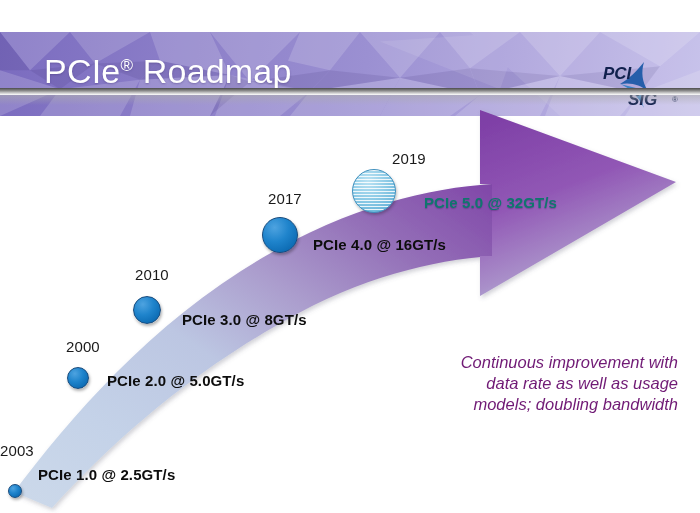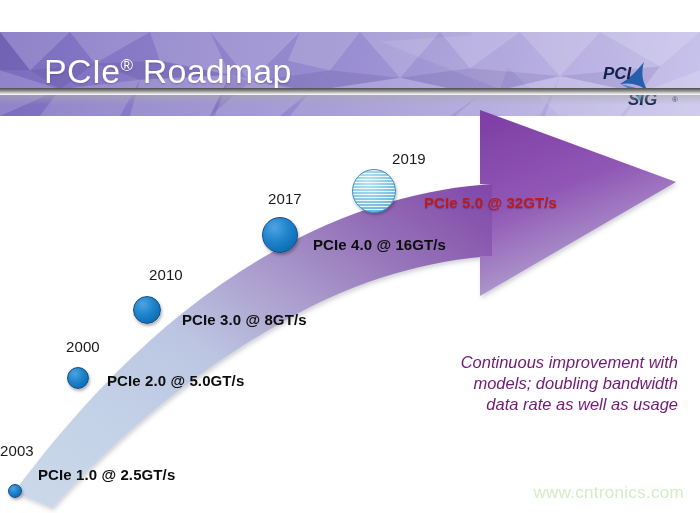--- a/index.html
+++ b/index.html
@@ -61,21 +61,21 @@
 
   .year-label{
     position:absolute;color:#1a1a1a;font-size:15px;font-weight:400;
     white-space:nowrap;letter-spacing:.1px;
   }
   .gen-label{
     position:absolute;font-size:15px;font-weight:bold;white-space:nowrap;
     letter-spacing:.1px;
   }
   .gen-label.dark{color:#0d0d0d;}
-  .gen-label.light{color:#b91c1c;text-shadow:0 1px 1px rgba(60,30,90,.35);}
+  .gen-label.light{color:#0f766e;text-shadow:0 1px 1px rgba(60,30,90,.35);}
 
   
   .caption{
     position:absolute;right:22px;top:352px;width:290px;
     text-align:right;color:#701a75;font-style:italic;
     font-size:16.5px;line-height:21px;font-weight:400;
   }
   .caption div{white-space:nowrap;}
 
   
@@ -185,33 +185,32 @@
   <div>
     <div class="marker solid" style="left:8px;top:484px;width:14px;height:14px;"></div>
     <div class="year-label" style="left:0px;top:442px;">2003</div>
     <div class="gen-label dark" style="left:38px;top:466px;">PCIe 1.0 @ 2.5GT/s</div>
 
     <div class="marker solid" style="left:67px;top:367px;width:22px;height:22px;"></div>
     <div class="year-label" style="left:66px;top:338px;">2000</div>
     <div class="gen-label dark" style="left:107px;top:372px;">PCIe 2.0 @ 5.0GT/s</div>
 
     <div class="marker solid" style="left:133px;top:296px;width:28px;height:28px;"></div>
-    <div class="year-label" style="left:135px;top:266px;margin-left:14px;">2010</div>
+    <div class="year-label" style="left:135px;top:266px;">2010</div>
     <div class="gen-label dark" style="left:182px;top:311px;">PCIe 3.0 @ 8GT/s</div>
 
     <div class="marker solid" style="left:262px;top:217px;width:36px;height:36px;"></div>
     <div class="year-label" style="left:268px;top:190px;">2017</div>
     <div class="gen-label dark" style="left:313px;top:236px;">PCIe 4.0 @ 16GT/s</div>
 
     <div class="marker striped" style="left:352px;top:169px;width:44px;height:44px;"></div>
     <div class="year-label" style="left:392px;top:150px;">2019</div>
     <div class="gen-label light" style="left:424px;top:194px;">PCIe 5.0 @ 32GT/s</div>
   </div>
 
   <div class="caption">
     <div>Continuous improvement with</div>
+    <div>data rate as well as usage</div>
     <div>models; doubling bandwidth</div>
-    <div>data rate as well as usage</div>
-  </div>
-
-  <div class="watermark">www.cntronics.com</div>
+  </div>
+
 
 </div>
 
 </body></html>

